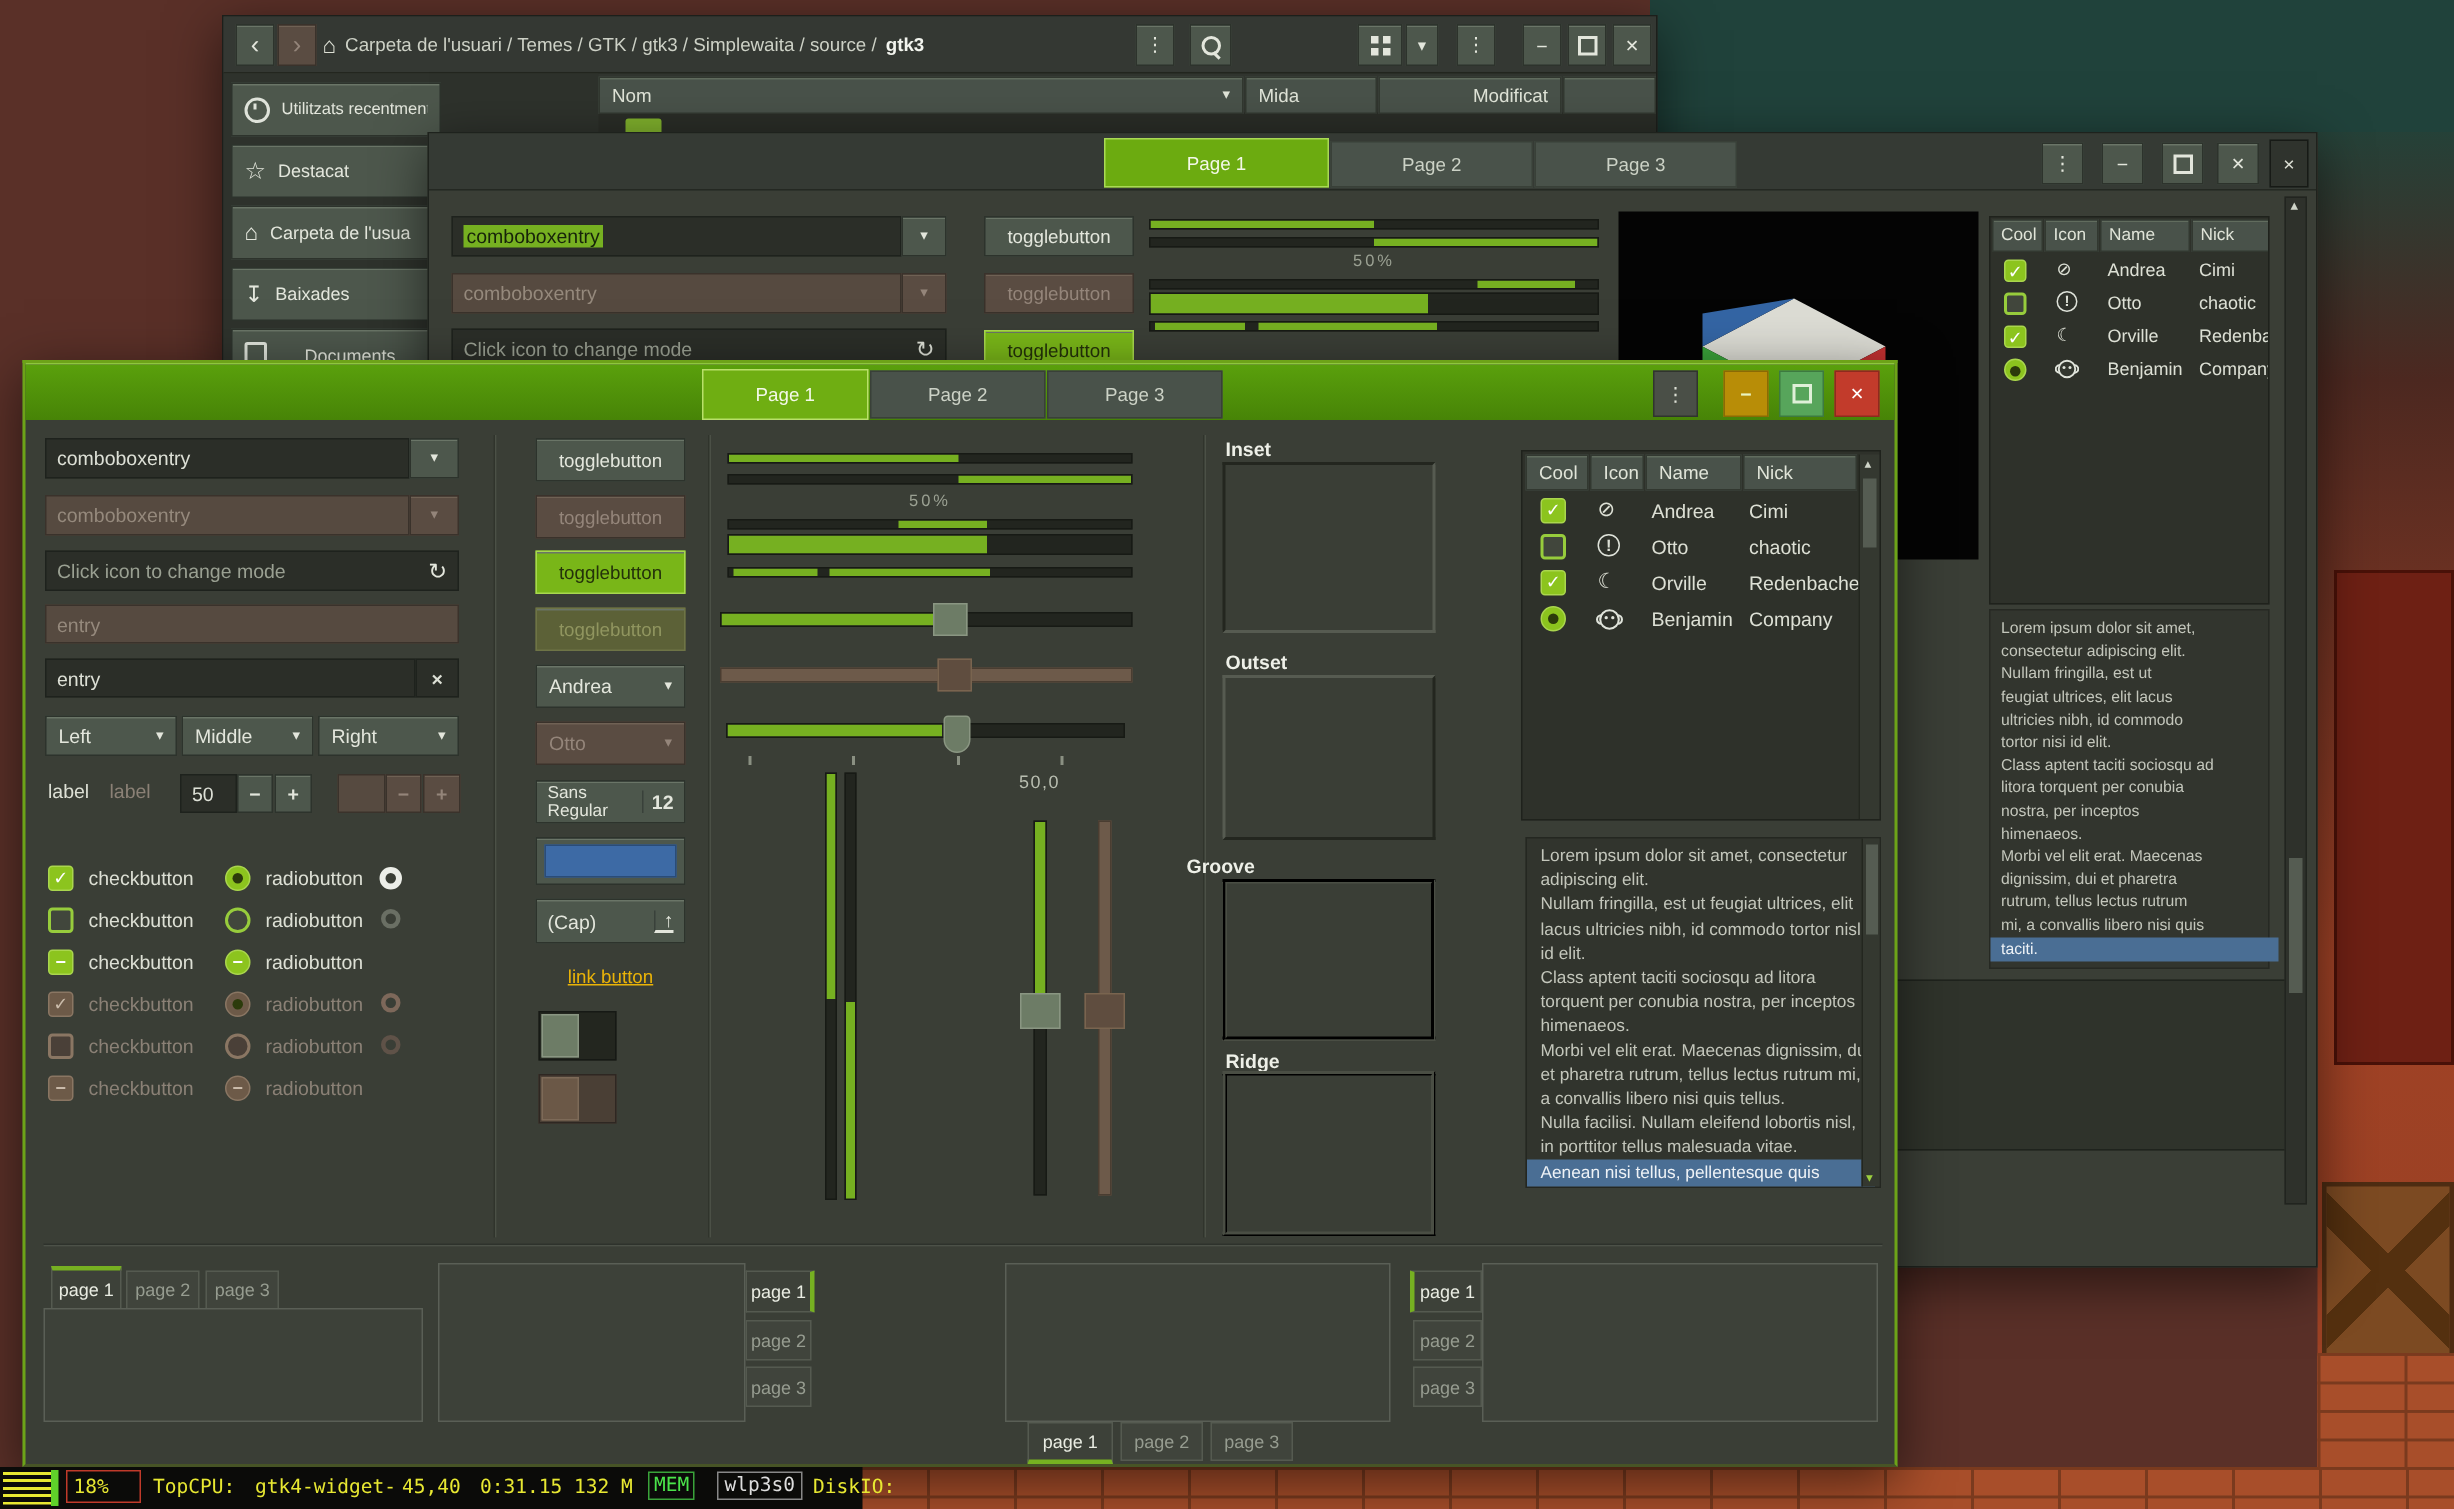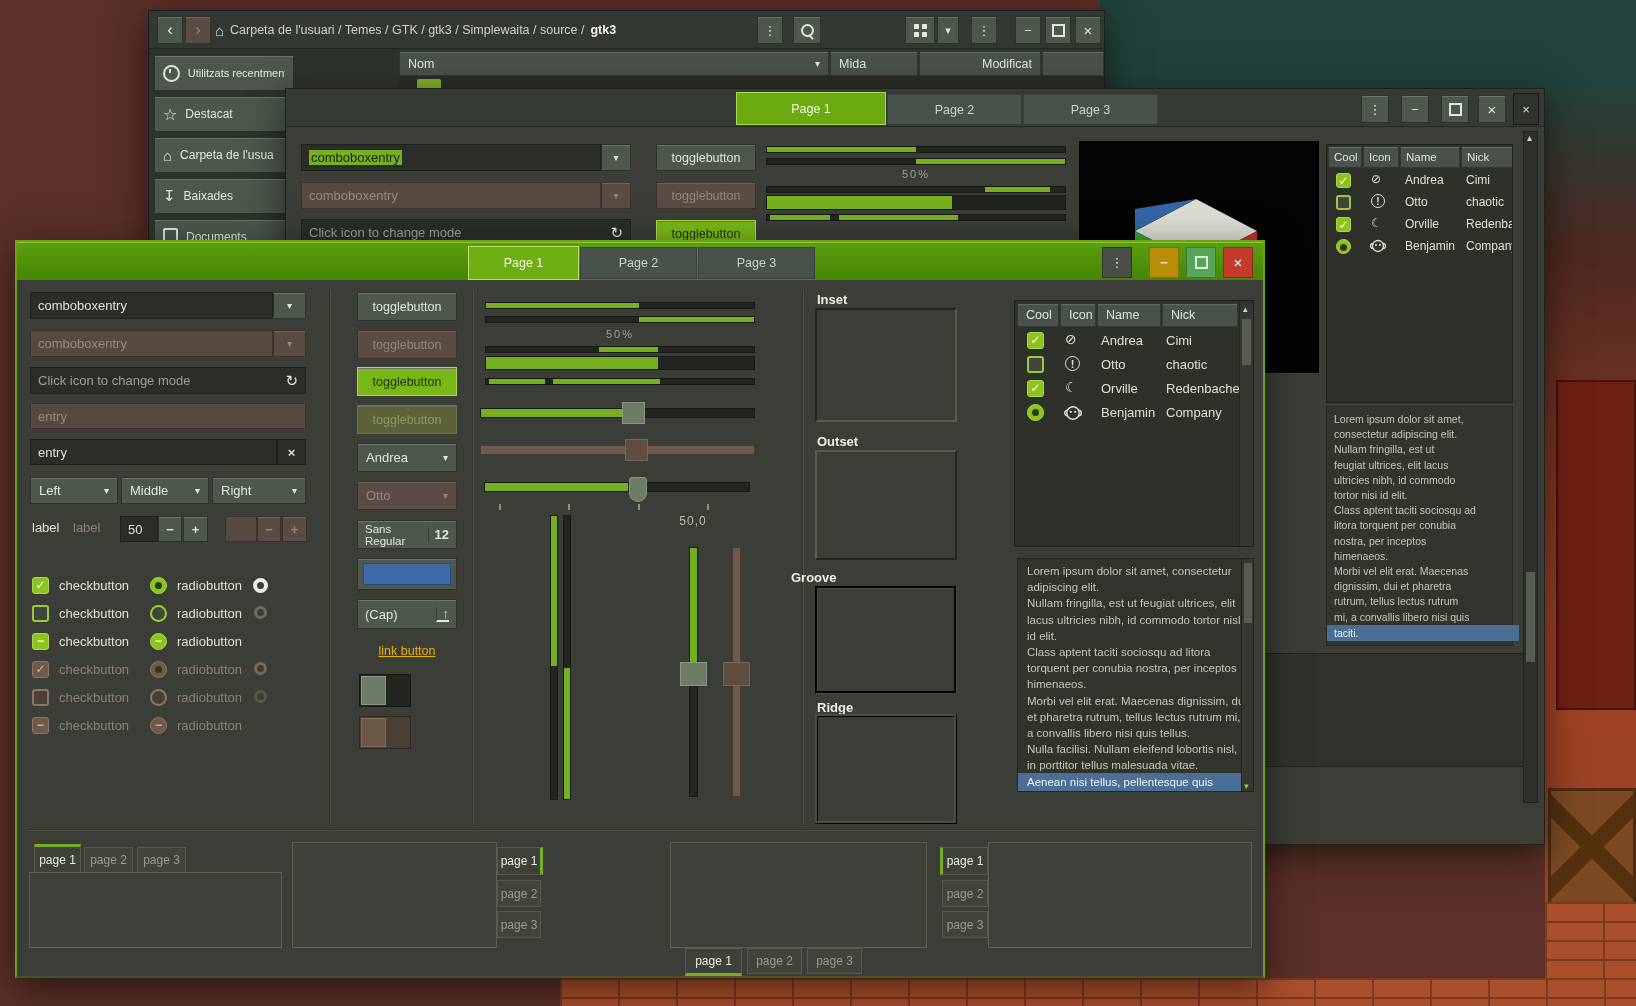--- a/index.html
+++ b/index.html
@@ -126,21 +126,21 @@
         <span>Destacat</span>
       </div>
       <div class="abs btn" style="left:5px;top:88px;width:140px;height:36px;justify-content:flex-start;gap:8px;padding:0 8px;font-size:12px;">
         <span class="glyph" style="font-size:15px;">⌂</span>
         <span style="white-space:nowrap;overflow:hidden;">Carpeta de l'usua</span>
       </div>
       <div class="abs btn" style="left:5px;top:129px;width:140px;height:36px;justify-content:flex-start;gap:8px;padding:0 8px;font-size:12px;">
         <span class="glyph" style="font-size:15px;">↧</span>
         <span>Baixades</span>
       </div>
-      <div class="abs btn" style="left:5px;top:170px;width:140px;height:36px;justify-content:flex-start;gap:8px;padding:0 8px;font-size:12px;">
+      <div class="abs btn" style="left:5px;top:170px;width:140px;height:36px;justify-content:flex-start;gap:25px;padding:0 8px;font-size:12px;">
         <span class="i-doc"></span>
         <span>Documents</span>
       </div>
     </div>
 
     <div class="abs" style="left:250px;top:64px;width:705px;height:176px;background:#2a2d27;"></div>
     <div class="abs hdrcell" style="left:250px;top:40px;width:430px;height:25px;justify-content:space-between;">
       <span>Nom</span>
       <span class="glyph" style="font-size:10px;">▾</span>
     </div>
@@ -613,14 +613,26 @@
       </div>
     <div class="abs nb-tab" style="left:925px;top:638px;width:46px;height:27px;">
         <span>page 2</span>
       </div>
     <div class="abs nb-tab" style="left:925px;top:669px;width:46px;height:27px;">
         <span>page 3</span>
       </div>
     <div class="abs nb-content" style="left:971px;top:600px;width:264px;height:106px;"></div>
   </div>
 
+  <div class="abs mono" style="left:0;top:978px;width:575px;height:28px;background:#0b0b09;color:#e8e832;font-size:13px;">
+    <div class="abs" style="left:2px;top:3px;width:36px;height:22px;background:repeating-linear-gradient(#e8e832 0 2px,transparent 2px 5px);"></div>
+    <div class="abs" style="left:34px;top:2px;width:5px;height:24px;background:#5fd12a;"></div>
+    <div class="abs" style="left:44px;top:2px;width:50px;height:22px;border:1px solid #c03a2a;line-height:22px;padding-left:4px;">18%</div>
+    <span class="abs" style="left:102px;top:6px;">TopCPU:</span>
+    <span class="abs" style="left:170px;top:6px;">gtk4-widget-</span>
+    <span class="abs" style="left:268px;top:6px;">45,40</span>
+    <span class="abs" style="left:320px;top:6px;">0:31.15 132 M</span>
+    <span class="abs" style="left:432px;top:3px;border:1px solid #3aa33a;color:#4ae34a;padding:1px 3px;">MEM</span>
+    <span class="abs" style="left:478px;top:3px;border:1px solid #888;color:#ddd;padding:1px 4px;">wlp3s0</span>
+    <span class="abs" style="left:542px;top:6px;">DiskIO:</span>
+  </div>
 
 </div>
 
 </body></html>

